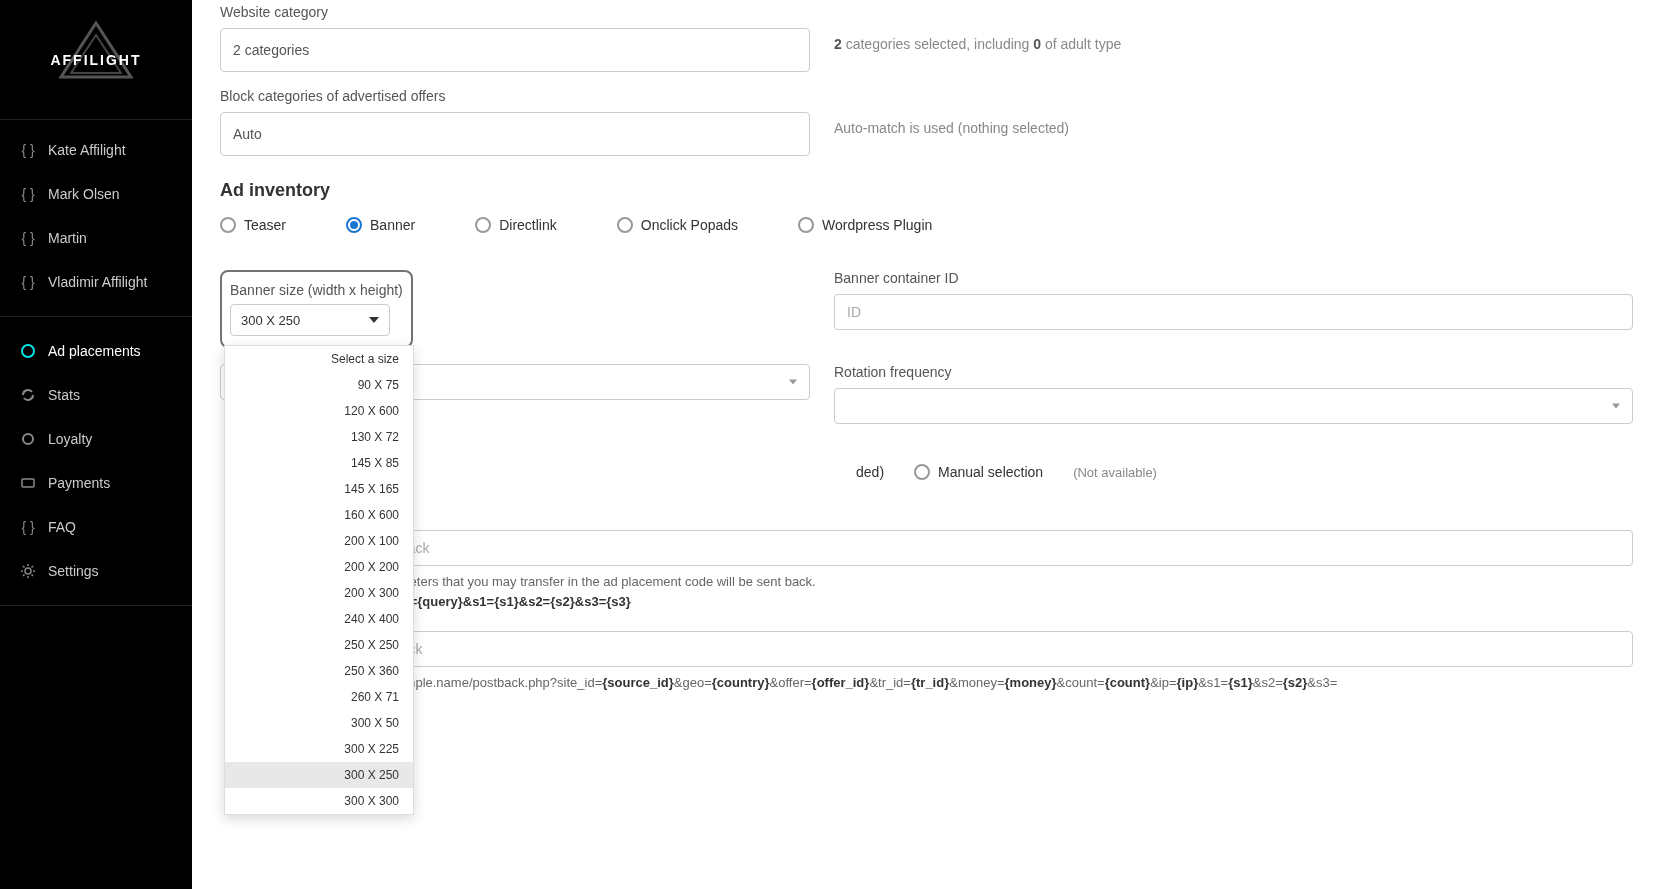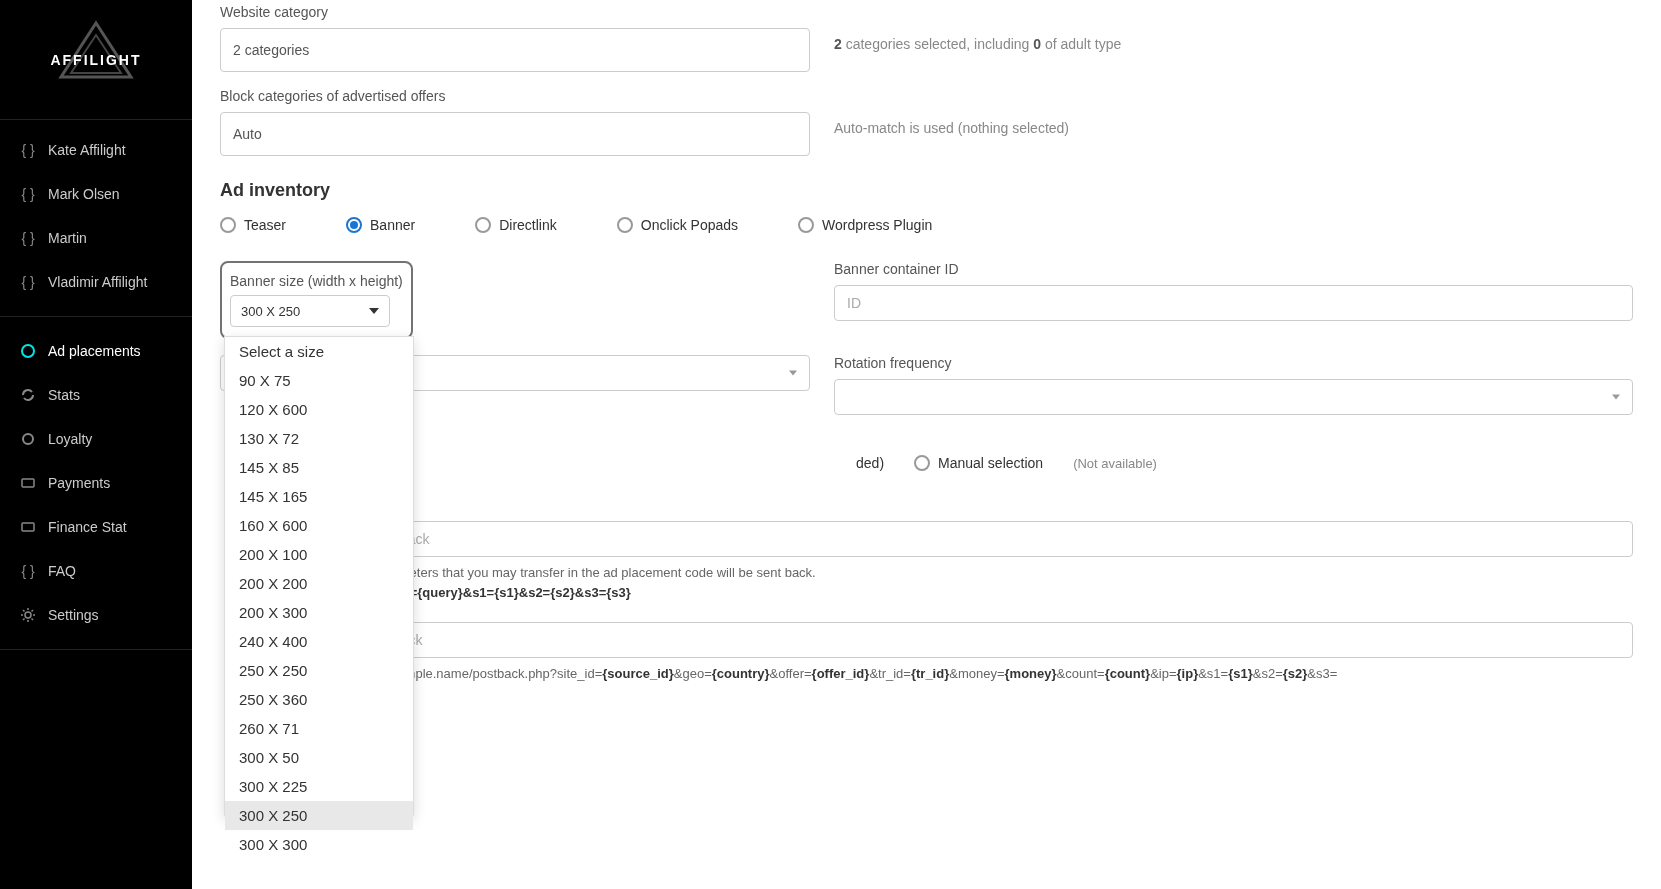--- a/index.html
+++ b/index.html
@@ -121,21 +121,21 @@
     .side-text .bold { font-weight: 700; color: #555; }
     .section-title {
       font-size: 18px;
       font-weight: 700;
       color: #333;
       margin: 24px 0 16px 0;
     }
     .radio-row {
       display: flex;
       gap: 60px;
-      margin-bottom: 28px;
+      margin-bottom: 37px;
     }
     .radio-opt {
       display: flex;
       align-items: center;
       gap: 8px;
       font-size: 14px;
       color: #333;
       cursor: pointer;
     }
     .radio-circle {
@@ -202,23 +202,24 @@
       width: 190px;
       background: #fff;
       border: 1px solid #ddd;
       box-shadow: 0 4px 12px rgba(0,0,0,0.15);
       z-index: 100;
       max-height: 480px;
       overflow: visible;
     }
     .dropdown-item {
       padding: 6px 14px;
-      font-size: 15px;
+      font-size: 12px;
       color: #333;
       cursor: pointer;
+      text-align: right;
     }
     .dropdown-item.selected { background: #e8e8e8; }
 
     .offer-rotation-row {
       display: flex;
       align-items: center;
       gap: 30px;
       margin-bottom: 20px;
       justify-content: center;
     }
@@ -303,28 +304,20 @@
       </span>
       <span>Loyalty</span>
     </div>
     <div class="nav-item">
       <span class="nav-icon">
         <svg width="16" height="16" viewBox="0 0 16 16">
             <rect x="2" y="4" width="12" height="8" rx="1" fill="none" stroke="currentColor" stroke-width="1.5"></rect>
           </svg>
       </span>
       <span>Payments</span>
-    </div>
-    <div class="nav-item">
-      <span class="nav-icon">
-        <svg width="16" height="16" viewBox="0 0 16 16">
-            <rect x="2" y="4" width="12" height="8" rx="1" fill="none" stroke="currentColor" stroke-width="1.5"></rect>
-          </svg>
-      </span>
-      <span>Finance Stat</span>
     </div>
     <div class="nav-item">
       <span class="nav-icon">{ }</span>
       <span>FAQ</span>
     </div>
     <div class="nav-item">
       <span class="nav-icon">
         <svg width="16" height="16" viewBox="0 0 16 16">
             <circle cx="8" cy="8" r="3" fill="none" stroke="currentColor" stroke-width="1.5"></circle>
             <path d="M8 1v2M8 13v2M1 8h2M13 8h2M3 3l1.5 1.5M11.5 11.5L13 13M13 3l-1.5 1.5M4.5 11.5L3 13" stroke="currentColor" stroke-width="1.5"></path>

